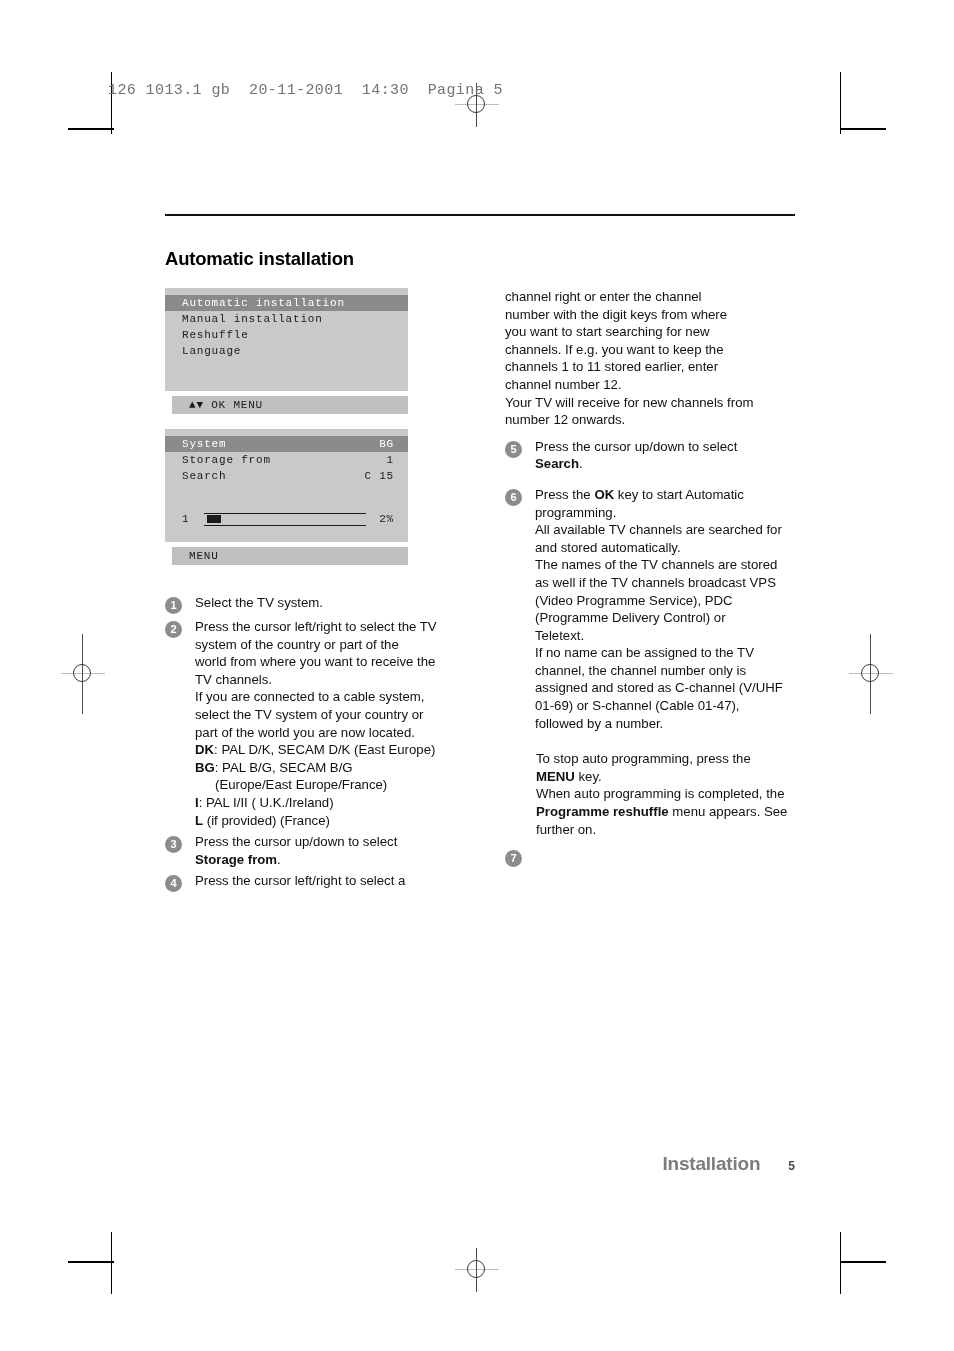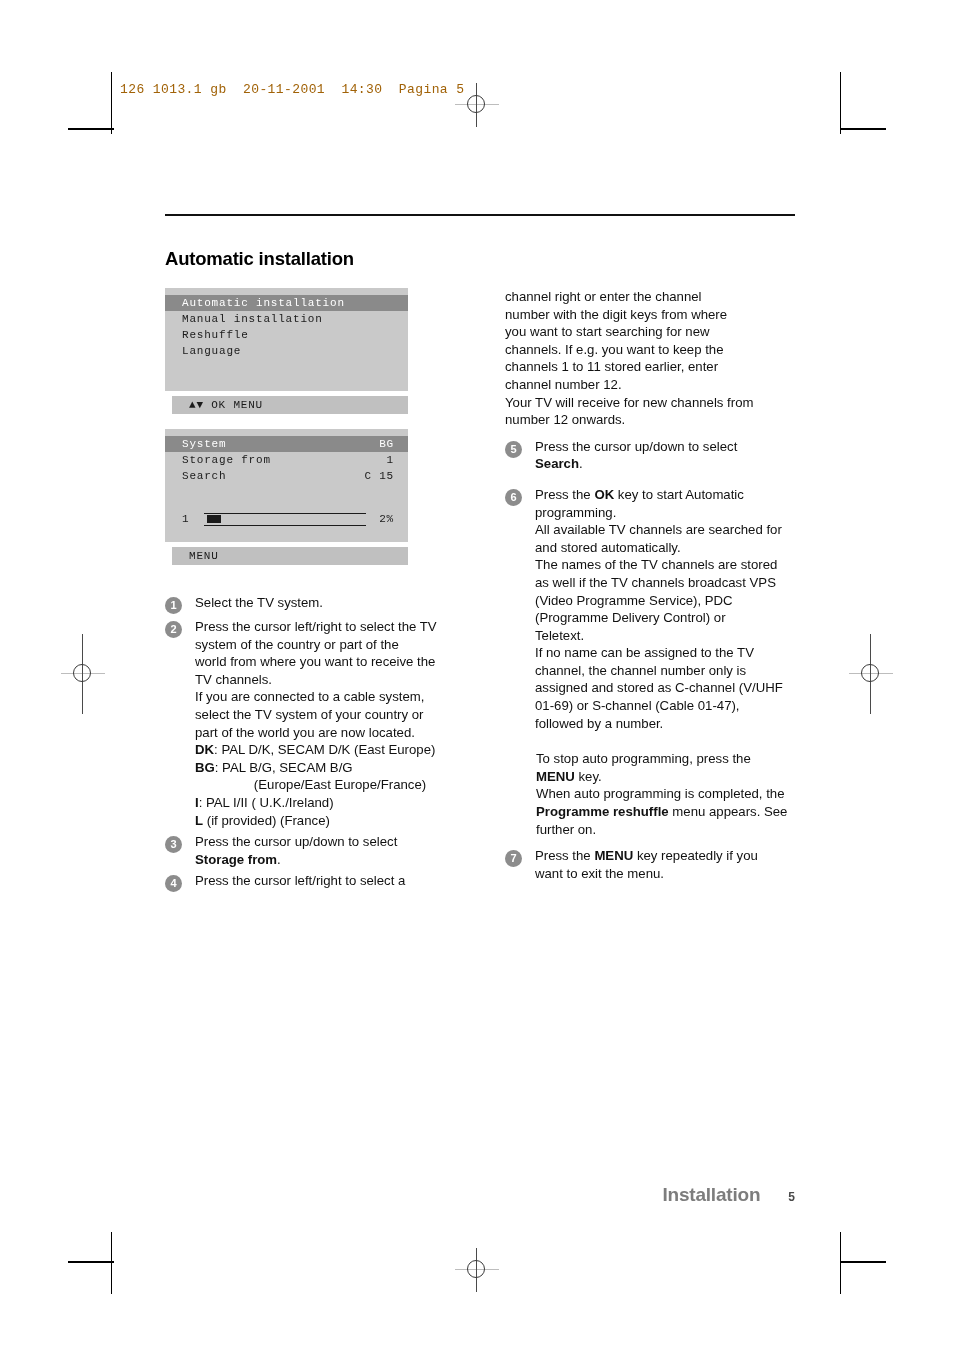--- a/index.html
+++ b/index.html
@@ -54,26 +54,26 @@
     background: #bdbdbd;
   }
   .reg-mark.tall .v {
     top: -18px;
     height: 80px;
   }
 
   
   .file-header {
     position: absolute;
-    left: 120px;
+    left: 108px;
     top: 82px;
     font-family: "Liberation Mono", monospace;
-    font-size: 13px;
+    font-size: 15px;
     letter-spacing: 0.4px;
-    color: #a16207;
+    color: #737373;
     white-space: pre;
   }
   .header-rule {
     position: absolute;
     left: 111px;
     top: 72px;
     width: 1px;
     height: 62px;
     background: #000000;
   }
@@ -222,35 +222,34 @@
     color: #111111;
   }
   .plain-para {
     font-size: 13.2px;
     line-height: 17.6px;
     color: #111111;
     margin-left: 31px;
   }
   .indent-line {
     padding-left: 20px;
-    text-align: center;
   }
   .gap {
     height: 14px;
   }
   .small-gap {
     height: 9px;
   }
   b { font-weight: bold; }
 
   
   .footer {
     position: absolute;
     left: 165px;
-    top: 1184px;
+    top: 1153px;
     width: 630px;
     display: flex;
     justify-content: flex-end;
     align-items: baseline;
   }
   .footer-title {
     font-size: 19px;
     font-weight: bold;
     color: #7d7d7d;
     letter-spacing: -0.2px;
@@ -464,24 +463,20 @@
         <div><b>MENU</b><span> key.</span></div>
         <div>When auto programming is completed, the</div>
         <div><b>Programme reshuffle</b><span> menu appears. See</span></div>
         <div>further on.</div>
       </div>
 
       <div class="small-gap"></div>
 
       <div class="step">
         <div class="badge">7</div>
-        <div class="step-body">
-          <div><span>Press the </span><b>MENU</b><span> key repeatedly if you</span></div>
-          <div>want to exit the menu.</div>
-        </div>
       </div>
 
     </div>
   </div>
 </div>
 
 <div class="footer">
   <span class="footer-title">Installation</span>
   <span class="footer-page">5</span>
 </div>

